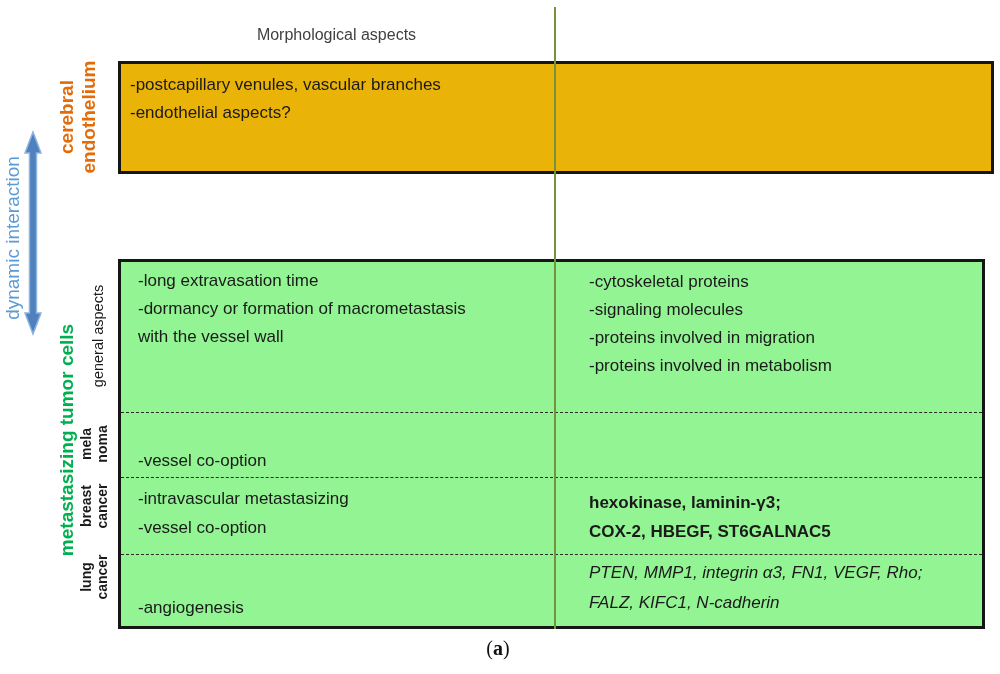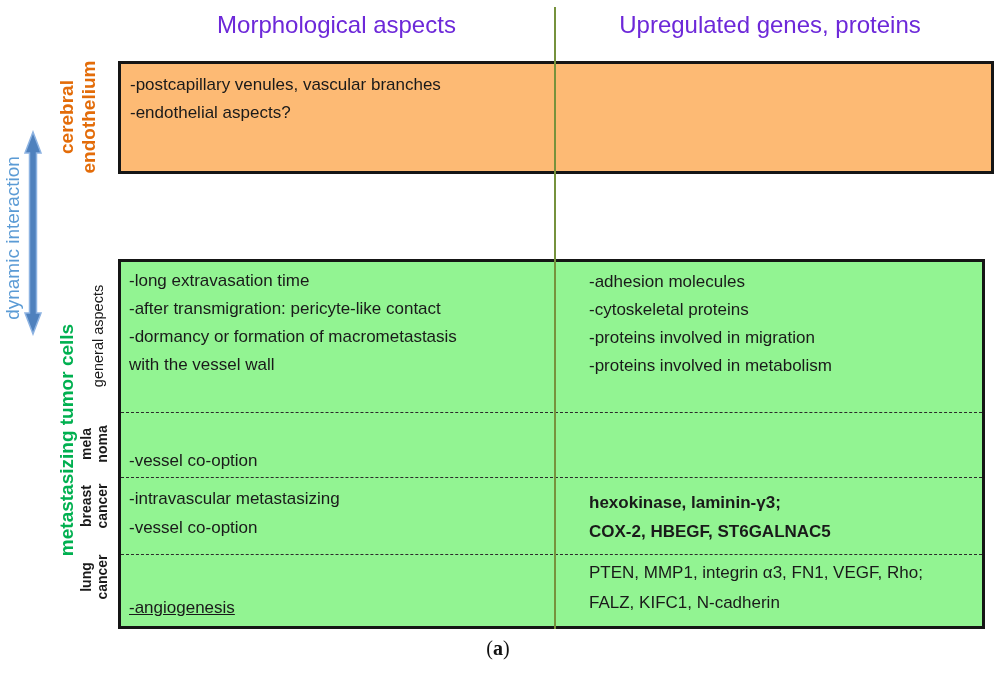--- a/index.html
+++ b/index.html
@@ -1,49 +1,49 @@
 <!DOCTYPE html>
 <html><head>
 <meta charset="utf-8">
 <style>
   html,body{margin:0;padding:0;background:#fff;}
   .fig{position:relative;width:1000px;height:674px;background:#fff;overflow:hidden;
        font-family:"Liberation Sans",sans-serif;color:#1a1a1a;}
 
   
-  .hdr{position:absolute;top:11px;font-size:24px;text-align:center;color:#6d28d9;}
+  .hdr{position:absolute;top:26px;font-size:16px;text-align:center;color:#404040;}
   .hdr-morph{left:118px;width:437px;}
   .hdr-genes{left:555px;width:430px;}
 
   
   .vdiv{position:absolute;left:554px;top:7px;width:2px;height:622px;background:#76923C;z-index:3;}
 
   
-  .obox{position:absolute;left:118px;top:61px;width:861px;height:100px;background:#fdba74;
+  .obox{position:absolute;left:118px;top:61px;width:861px;height:100px;background:#eab308;
         border:3px solid #151515;z-index:1;padding:7px 0 0 9px;}
   .obox .ln{font-size:17px;line-height:28px;white-space:nowrap;}
 
   
   .gbox{position:absolute;left:118px;top:259px;width:861px;height:364px;background:#92F492;
         border:3px solid #151515;z-index:1;display:flex;flex-direction:column;}
   .grow{display:flex;box-sizing:border-box;}
   .grow.dashed{border-bottom:1.6px dashed #2a2a2a;}
   .r1{height:151px;} .r2{height:65px;} .r3{height:77px;} .r4{height:71px;}
   .cell{font-size:17px;white-space:nowrap;}
-  .cell-l{width:455px;padding-left:8px;box-sizing:border-box;}
+  .cell-l{width:455px;padding-left:17px;box-sizing:border-box;}
   .cell-r{flex:1;padding-left:13px;box-sizing:border-box;}
   .r1 .cell-l{padding-top:5px;} .r1 .cell-l .ln{line-height:28px;}
   .r1 .cell-r{padding-top:6px;} .r1 .cell-r .ln{line-height:28px;}
   .r2 .cell-l{display:flex;align-items:flex-end;padding-bottom:6px;}
   .r2 .cell-l .ln{line-height:20px;}
   .r3 .cell-l{padding-top:6px;} .r3 .cell-l .ln{line-height:29px;}
   .r3 .cell-r{padding-top:10px;font-weight:bold;} .r3 .cell-r .ln{line-height:29px;}
   .r4 .cell-l{display:flex;align-items:flex-end;padding-bottom:8px;}
-  .r4 .cell-l .ln{line-height:20px;text-decoration:underline;}
-  .r4 .cell-r{padding-top:3px;} .r4 .cell-r .ln{line-height:30px;}
+  .r4 .cell-l .ln{line-height:20px;}
+  .r4 .cell-r{padding-top:3px;font-style:italic;} .r4 .cell-r .ln{line-height:30px;}
 
   
   .rot{position:absolute;transform:rotate(-90deg);text-align:center;z-index:2;}
   .lbl-dyn{left:-88px;top:228px;width:200px;height:20px;font-size:19px;color:#5B9BD5;white-space:nowrap;}
   .lbl-cer{left:14px;top:94px;width:130px;height:46px;font-size:19px;font-weight:bold;
            line-height:22px;color:#E36C09;white-space:nowrap;}
   .lbl-met{left:-70px;top:430px;width:272px;height:20px;font-size:19px;font-weight:bold;
            color:#00B050;white-space:nowrap;}
   .lbl-ga{left:42px;top:328px;width:112px;height:16px;font-size:14.5px;color:#1a1a1a;white-space:nowrap;}
   .lbl-sm{font-size:14px;font-weight:bold;line-height:16px;color:#1a1a1a;white-space:nowrap;}
@@ -56,21 +56,20 @@
   .caption{position:absolute;left:118px;top:637px;width:760px;text-align:center;
            font-family:"Liberation Serif",serif;font-size:20px;color:#111;}
   .caption .b{font-weight:bold;}
 </style>
 </head>
 <body>
 
 <div class="fig">
 
   <div class="hdr hdr-morph">Morphological aspects</div>
-  <div class="hdr hdr-genes">Upregulated genes, proteins</div>
 
   <div class="vdiv"></div>
 
   <svg class="arrow" width="28" height="206" viewBox="0 0 28 206">
     <polygon points="14,2 22,23 17.5,23 17.5,183 22,183 14,204 6,183 10.5,183 10.5,23 6,23" fill="#4F81BD" stroke="#8DB3E2" stroke-width="1.5"></polygon>
   </svg>
 
   <div class="rot lbl-dyn">dynamic interaction</div>
 
   <div class="rot lbl-cer">
@@ -100,27 +99,26 @@
   <div class="obox">
     <div class="ln">-postcapillary venules, vascular branches</div>
     <div class="ln">-endothelial aspects?</div>
   </div>
 
   <div class="gbox">
 
     <div class="grow r1 dashed">
       <div class="cell cell-l">
         <div class="ln">-long extravasation time</div>
-        <div class="ln">-after transmigration: pericyte-like contact</div>
         <div class="ln">-dormancy or formation of macrometastasis</div>
         <div class="ln">with the vessel wall</div>
       </div>
       <div class="cell cell-r">
-        <div class="ln">-adhesion molecules</div>
         <div class="ln">-cytoskeletal proteins</div>
+        <div class="ln">-signaling molecules</div>
         <div class="ln">-proteins involved in migration</div>
         <div class="ln">-proteins involved in metabolism</div>
       </div>
     </div>
 
     <div class="grow r2 dashed">
       <div class="cell cell-l">
         <div class="ln">-vessel co-option</div>
       </div>
       <div class="cell cell-r"></div>

